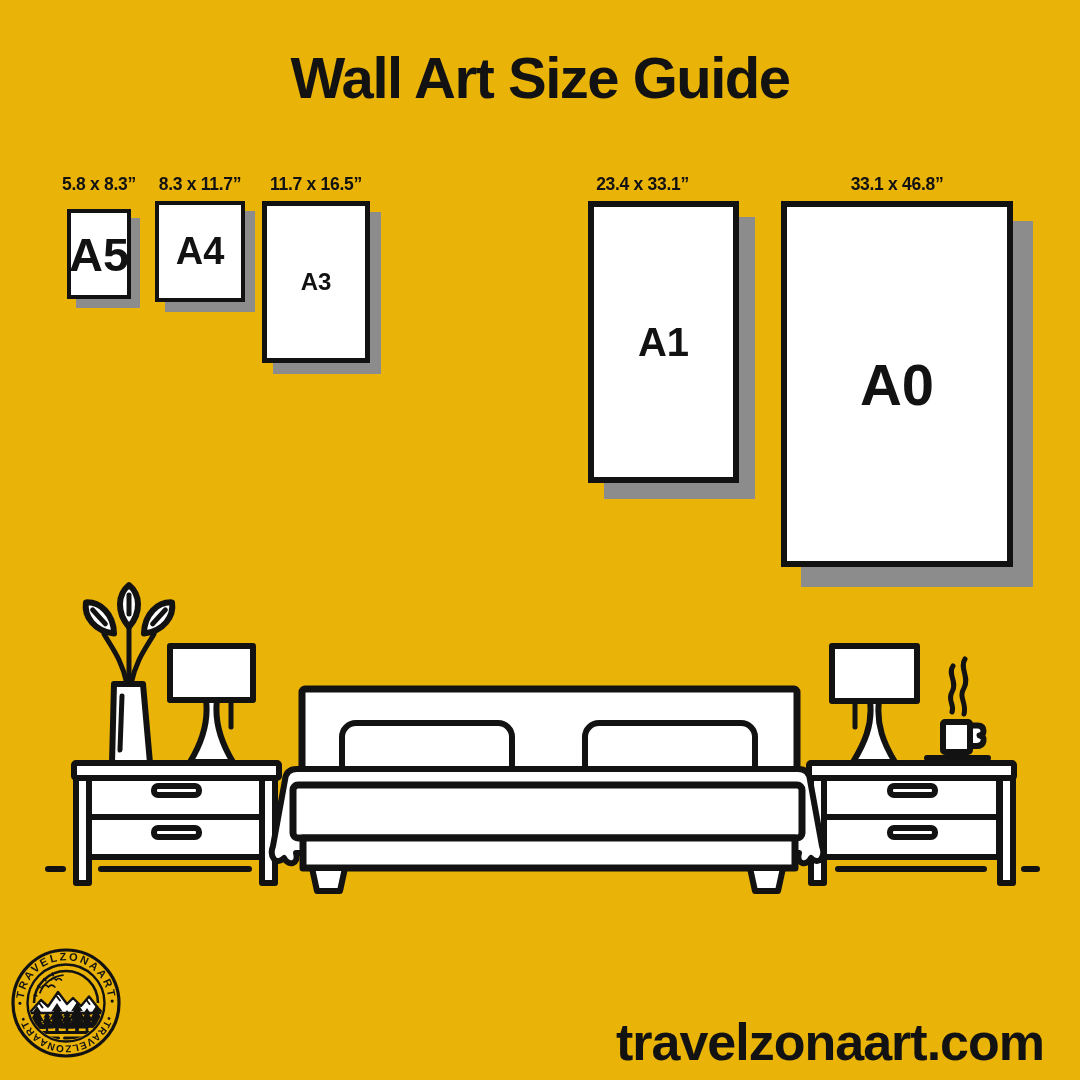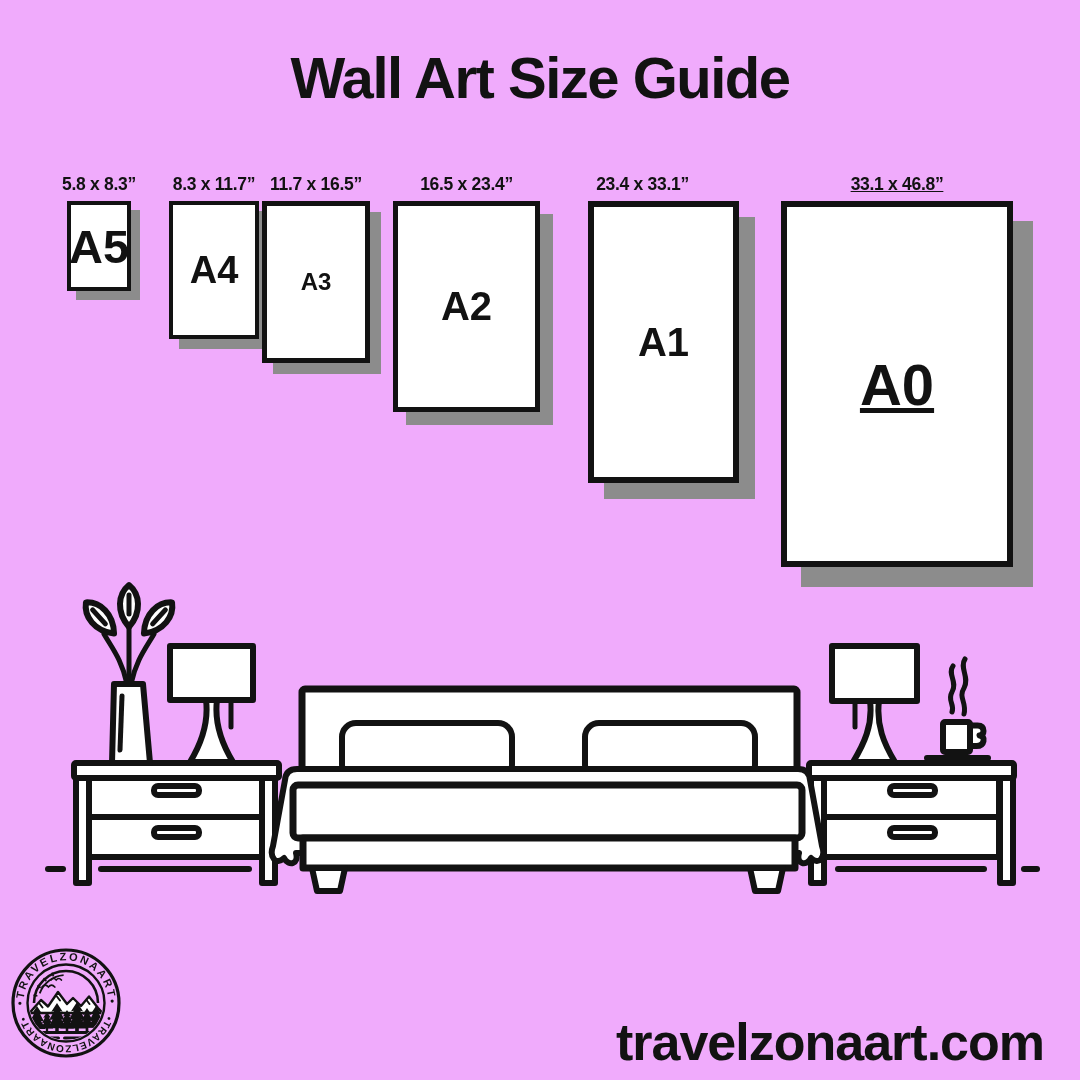--- a/index.html
+++ b/index.html
@@ -1,17 +1,17 @@
 <!DOCTYPE html>
 <html><head>
 <meta charset="utf-8">
 <style>
   html,body{margin:0;padding:0;}
   body{width:1080px;height:1080px;background:#ffffff;font-family:"Liberation Sans","DejaVu Sans",sans-serif;color:#121212;}
-  .stage{position:relative;width:1080px;height:1080px;overflow:hidden;background:#f0abfc;}
+  .stage{position:relative;width:1080px;height:1080px;overflow:hidden;background:#eab308;}
   .title{position:absolute;top:44px;left:0;width:1080px;text-align:center;
          font-size:58px;font-weight:bold;letter-spacing:-1.5px;color:#121212;}
   .size-item{position:absolute;top:172px;display:flex;flex-direction:column;align-items:center;}
   .dims{font-weight:bold;font-size:17.5px;letter-spacing:-0.3px;white-space:nowrap;
         height:24px;line-height:24px;color:#121212;}
   .poster{margin-top:5px;width:100%;box-sizing:border-box;background:#ffffff;
           border-style:solid;border-color:#121212;
           display:flex;align-items:center;justify-content:center;font-weight:bold;color:#121212;}
   .scene-svg{position:absolute;left:0;top:575px;width:1080px;height:330px;}
   .logo-svg{position:absolute;left:8px;top:946px;width:118px;height:114px;}
@@ -23,56 +23,50 @@
   .thin{stroke:#121212;stroke-width:5;stroke-linecap:round;stroke-linejoin:round;fill:none;}
   .badge-txt{font-family:"Liberation Sans","DejaVu Sans",sans-serif;font-weight:bold;fill:#121212;}
 </style>
 </head>
 <body>
 
 <div class="stage">
 
   <div class="title">Wall Art Size Guide</div>
 
-  <div class="size-item" style="left:67px;width:64px;">
+  <div class="size-item" style="left:67px;width:64px;gap:8px;">
     <div class="dims">5.8 x 8.3”</div>
     <div class="poster" style="height:90px;border-width:4px;box-shadow:9px 9px 0 #8c8c8c;font-size:47px;">
       <span>A5</span>
     </div>
   </div>
 
-  <div class="size-item" style="left:169px;width:90px;">
+  <div class="size-item" style="left:155px;width:90px;">
     <div class="dims">8.3 x 11.7”</div>
-    <div class="poster" style="height:138px;border-width:4px;box-shadow:10px 10px 0 #8c8c8c;font-size:38px;">
+    <div class="poster" style="height:101px;border-width:4px;box-shadow:10px 10px 0 #8c8c8c;font-size:38px;">
       <span>A4</span>
     </div>
   </div>
 
   <div class="size-item" style="left:262px;width:108px;">
     <div class="dims">11.7 x 16.5”</div>
     <div class="poster" style="height:162px;border-width:5px;box-shadow:11px 11px 0 #8c8c8c;font-size:24px;">
       <span>A3</span>
     </div>
   </div>
 
-  <div class="size-item" style="left:393px;width:147px;">
-    <div class="dims">16.5 x 23.4”</div>
-    <div class="poster" style="height:211px;border-width:5px;box-shadow:13px 13px 0 #8c8c8c;font-size:40px;">
-      <span>A2</span>
-    </div>
-  </div>
 
   <div class="size-item" style="left:567px;width:151px;">
     <div class="dims">23.4 x 33.1”</div>
     <div class="poster" style="height:282px;border-width:6px;box-shadow:16px 16px 0 #8c8c8c;font-size:40px;margin-left:42px;">
       <span>A1</span>
     </div>
   </div>
 
-  <div class="size-item" style="left:781px;width:232px;text-decoration:underline;">
+  <div class="size-item" style="left:781px;width:232px;">
     <div class="dims">33.1 x 46.8”</div>
     <div class="poster" style="height:366px;border-width:6px;box-shadow:20px 20px 0 #8c8c8c;font-size:58px;">
       <span>A0</span>
     </div>
   </div>
 
   <svg class="scene-svg" viewBox="0 575 1080 330">
 
     <g>
       <line class="ln" x1="48" y1="869" x2="63" y2="869" stroke-width="7"></line>

